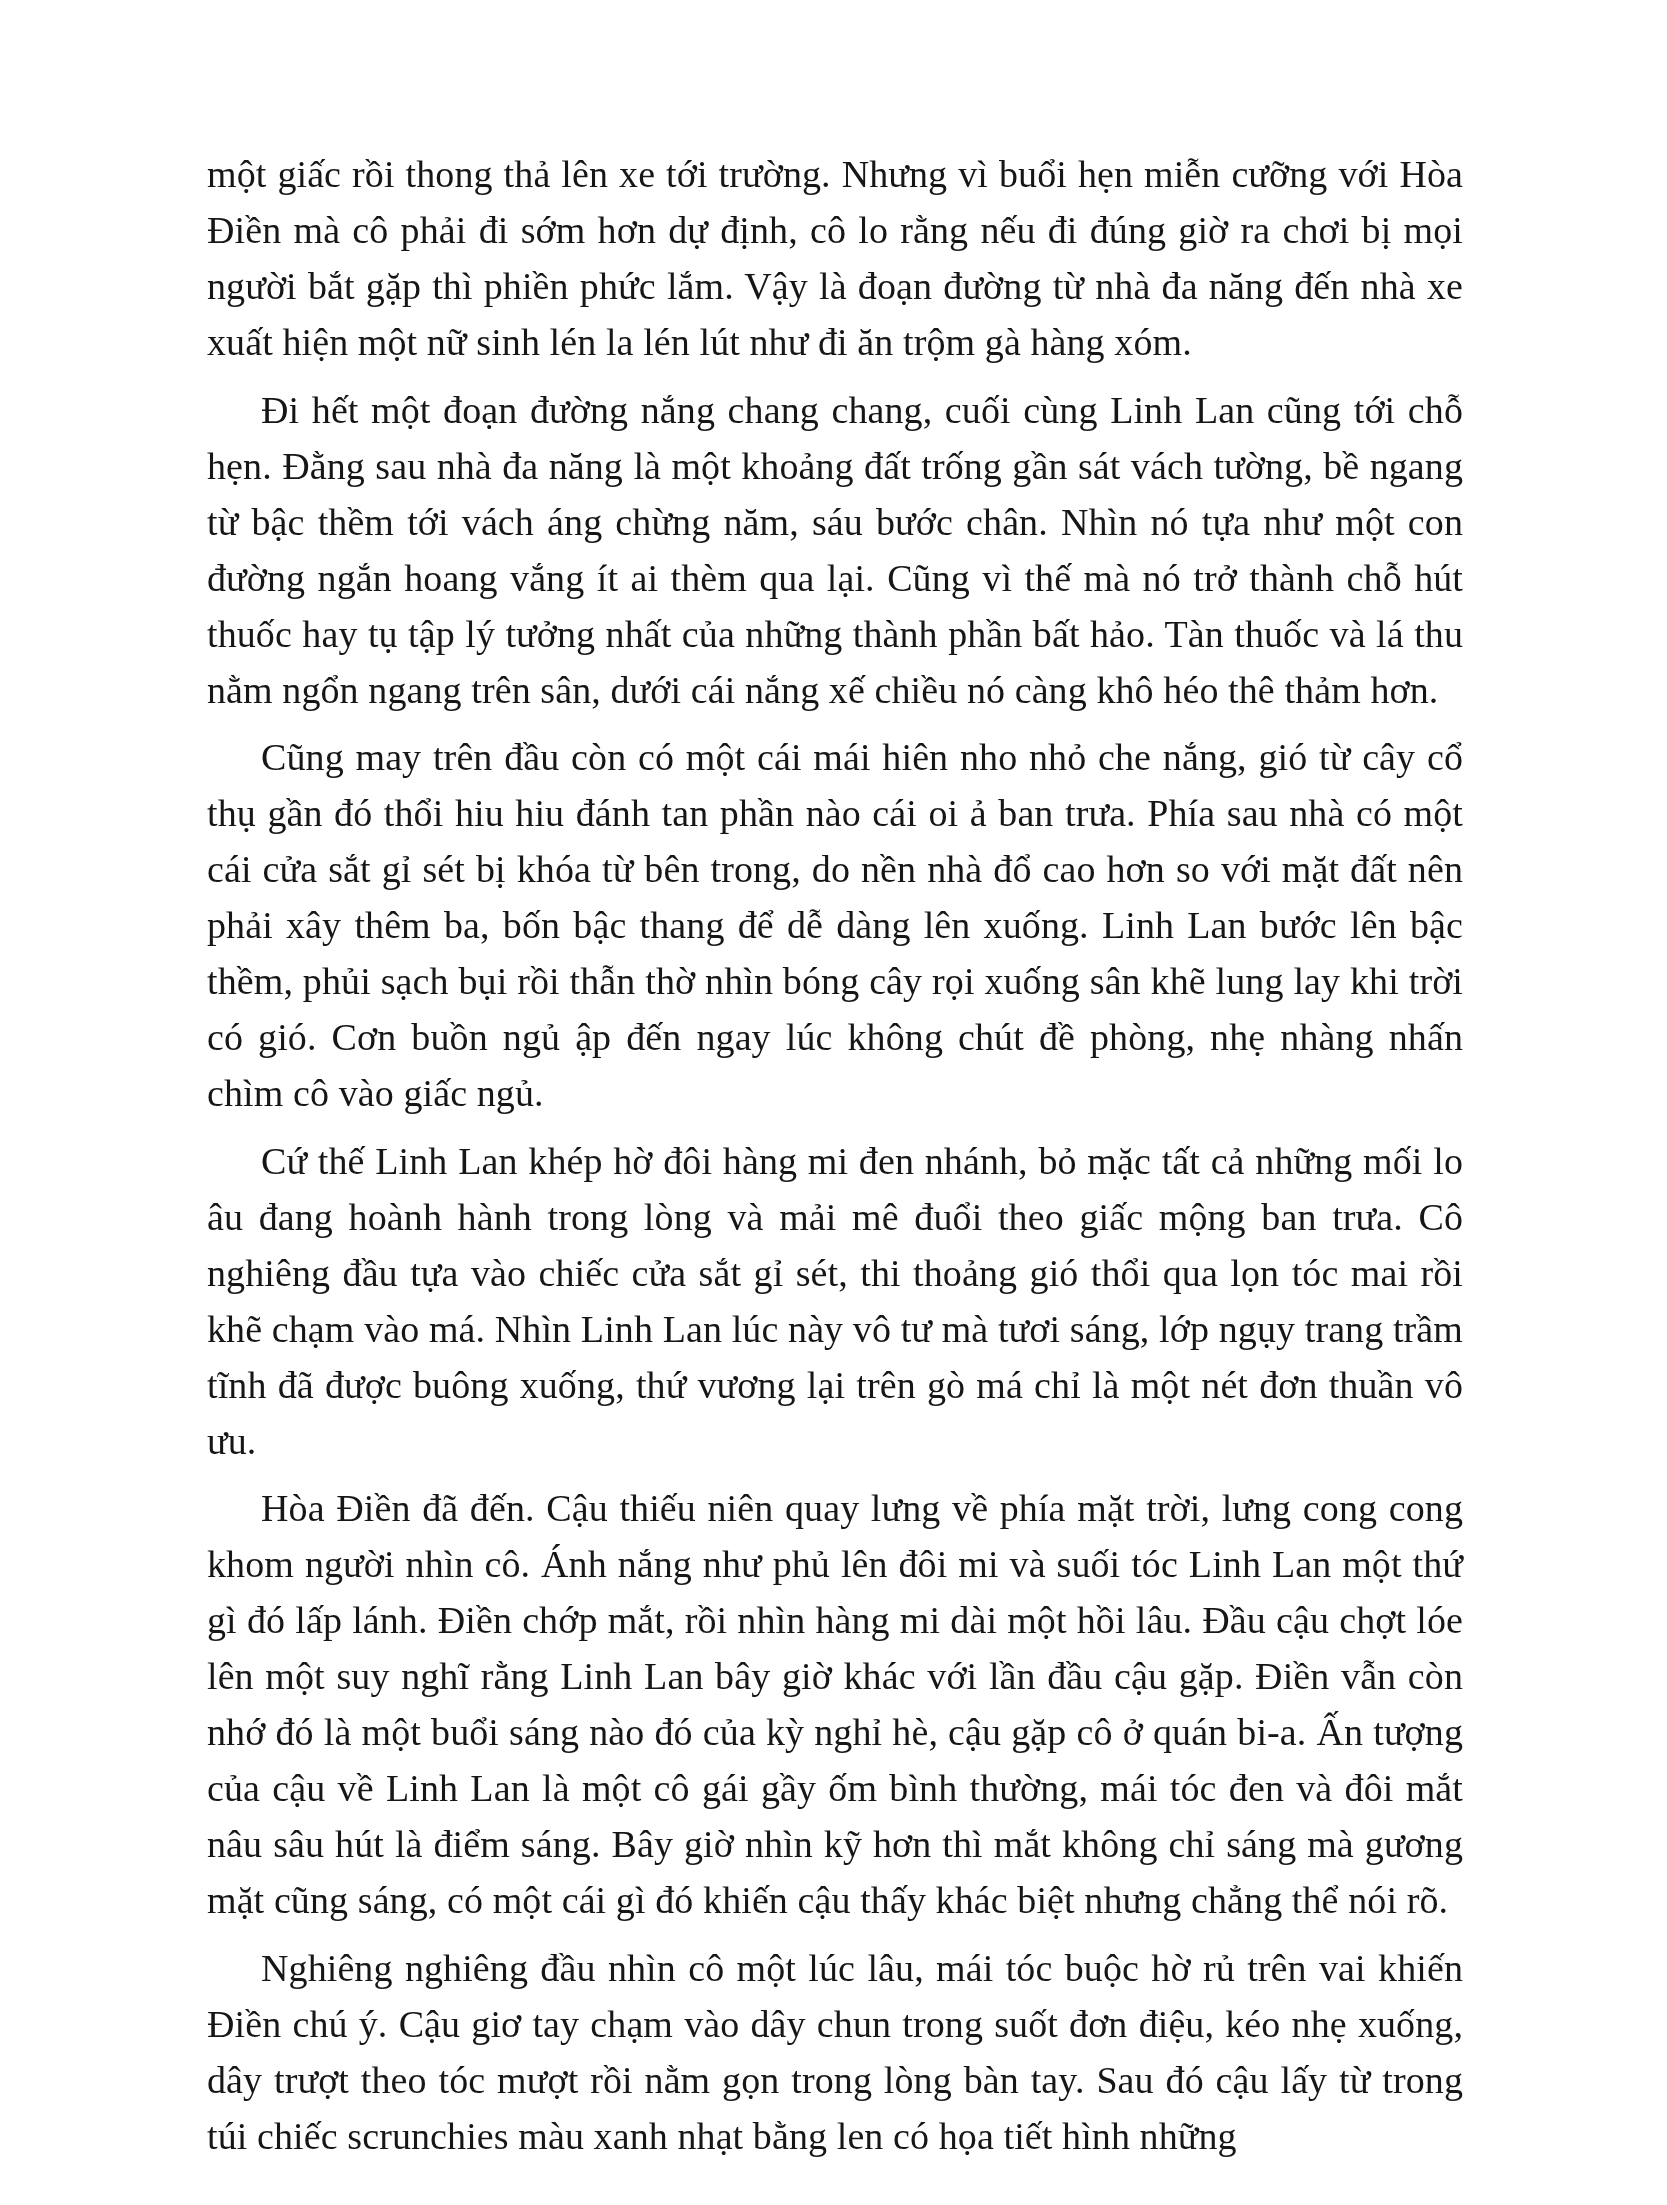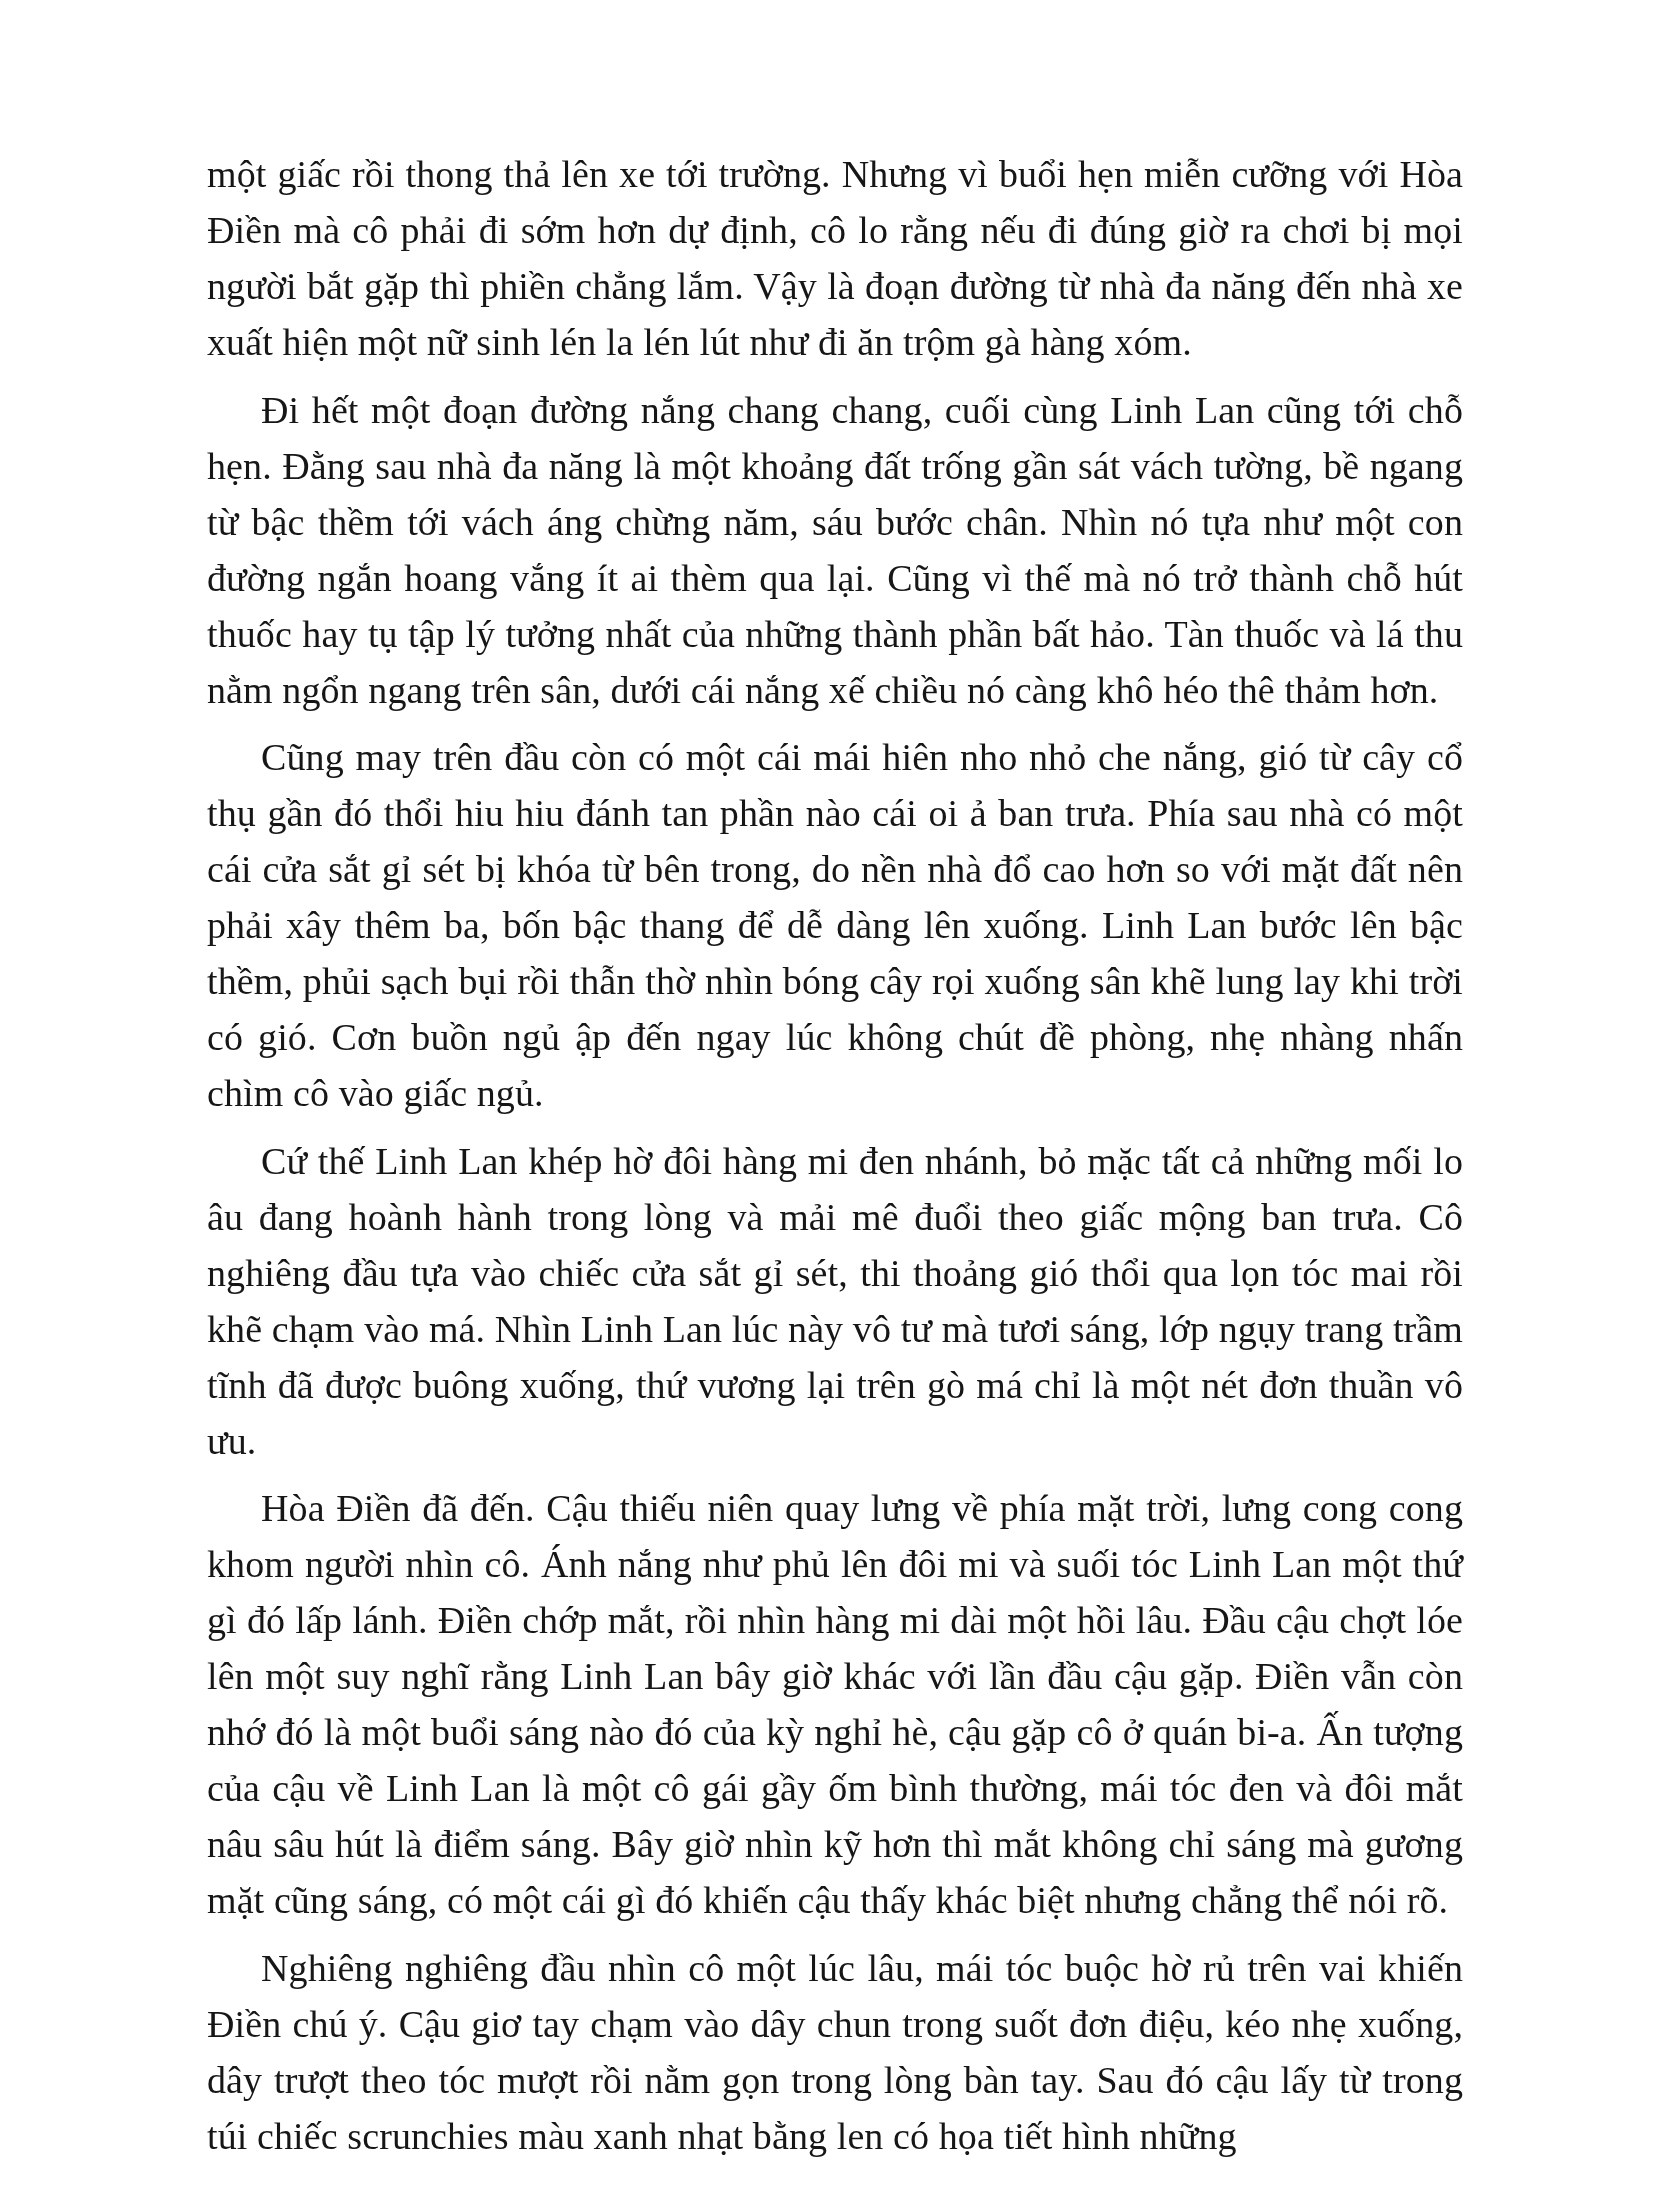--- a/index.html
+++ b/index.html
@@ -37,21 +37,21 @@
   .para.no-indent {
     text-indent: 0;
   }
 </style>
 </head>
 <body>
 
 <div class="page">
 
   <div class="text-block">
-    <p class="para no-indent">một giấc rồi thong thả lên xe tới trường. Nhưng vì buổi hẹn miễn cưỡng với Hòa Điền mà cô phải đi sớm hơn dự định, cô lo rằng nếu đi đúng giờ ra chơi bị mọi người bắt gặp thì phiền chẳng lắm. Vậy là đoạn đường từ nhà đa năng đến nhà xe xuất hiện một nữ sinh lén la lén lút như đi ăn trộm gà hàng xóm.</p>
+    <p class="para no-indent">một giấc rồi thong thả lên xe tới trường. Nhưng vì buổi hẹn miễn cưỡng với Hòa Điền mà cô phải đi sớm hơn dự định, cô lo rằng nếu đi đúng giờ ra chơi bị mọi người bắt gặp thì phiền phức lắm. Vậy là đoạn đường từ nhà đa năng đến nhà xe xuất hiện một nữ sinh lén la lén lút như đi ăn trộm gà hàng xóm.</p>
     <p class="para">Đi hết một đoạn đường nắng chang chang, cuối cùng Linh Lan cũng tới chỗ hẹn. Đằng sau nhà đa năng là một khoảng đất trống gần sát vách tường, bề ngang từ bậc thềm tới vách áng chừng năm, sáu bước chân. Nhìn nó tựa như một con đường ngắn hoang vắng ít ai thèm qua lại. Cũng vì thế mà nó trở thành chỗ hút thuốc hay tụ tập lý tưởng nhất của những thành phần bất hảo. Tàn thuốc và lá thu nằm ngổn ngang trên sân, dưới cái nắng xế chiều nó càng khô héo thê thảm hơn.</p>
     <p class="para">Cũng may trên đầu còn có một cái mái hiên nho nhỏ che nắng, gió từ cây cổ thụ gần đó thổi hiu hiu đánh tan phần nào cái oi ả ban trưa. Phía sau nhà có một cái cửa sắt gỉ sét bị khóa từ bên trong, do nền nhà đổ cao hơn so với mặt đất nên phải xây thêm ba, bốn bậc thang để dễ dàng lên xuống. Linh Lan bước lên bậc thềm, phủi sạch bụi rồi thẫn thờ nhìn bóng cây rọi xuống sân khẽ lung lay khi trời có gió. Cơn buồn ngủ ập đến ngay lúc không chút đề phòng, nhẹ nhàng nhấn chìm cô vào giấc ngủ.</p>
     <p class="para">Cứ thế Linh Lan khép hờ đôi hàng mi đen nhánh, bỏ mặc tất cả những mối lo âu đang hoành hành trong lòng và mải mê đuổi theo giấc mộng ban trưa. Cô nghiêng đầu tựa vào chiếc cửa sắt gỉ sét, thi thoảng gió thổi qua lọn tóc mai rồi khẽ chạm vào má. Nhìn Linh Lan lúc này vô tư mà tươi sáng, lớp ngụy trang trầm tĩnh đã được buông xuống, thứ vương lại trên gò má chỉ là một nét đơn thuần vô ưu.</p>
     <p class="para">Hòa Điền đã đến. Cậu thiếu niên quay lưng về phía mặt trời, lưng cong cong khom người nhìn cô. Ánh nắng như phủ lên đôi mi và suối tóc Linh Lan một thứ gì đó lấp lánh. Điền chớp mắt, rồi nhìn hàng mi dài một hồi lâu. Đầu cậu chợt lóe lên một suy nghĩ rằng Linh Lan bây giờ khác với lần đầu cậu gặp. Điền vẫn còn nhớ đó là một buổi sáng nào đó của kỳ nghỉ hè, cậu gặp cô ở quán bi-a. Ấn tượng của cậu về Linh Lan là một cô gái gầy ốm bình thường, mái tóc đen và đôi mắt nâu sâu hút là điểm sáng. Bây giờ nhìn kỹ hơn thì mắt không chỉ sáng mà gương mặt cũng sáng, có một cái gì đó khiến cậu thấy khác biệt nhưng chẳng thể nói rõ.</p>
     <p class="para">Nghiêng nghiêng đầu nhìn cô một lúc lâu, mái tóc buộc hờ rủ trên vai khiến Điền chú ý. Cậu giơ tay chạm vào dây chun trong suốt đơn điệu, kéo nhẹ xuống, dây trượt theo tóc mượt rồi nằm gọn trong lòng bàn tay. Sau đó cậu lấy từ trong túi chiếc scrunchies màu xanh nhạt bằng len có họa tiết hình những</p>
   </div>
 
 </div>
 
 

